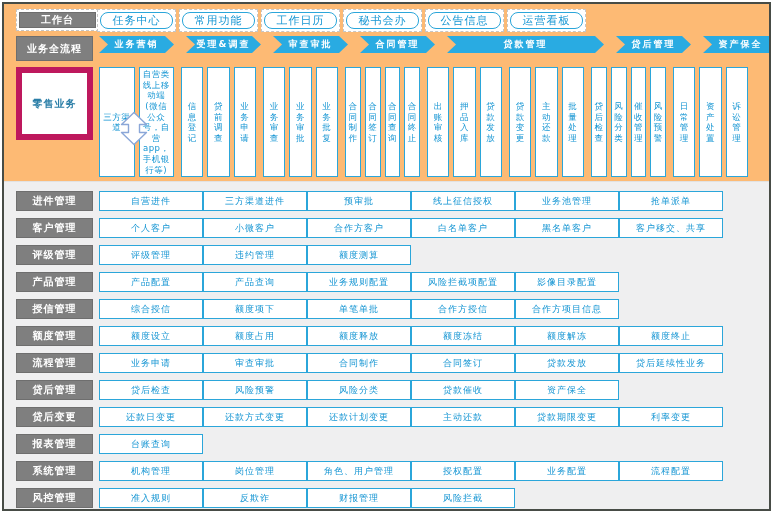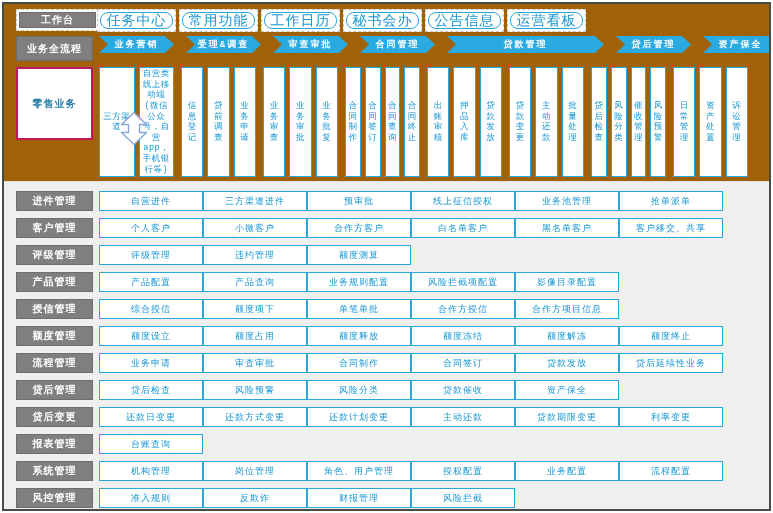--- a/index.html
+++ b/index.html
@@ -3,48 +3,48 @@
 <meta charset="utf-8">
 <style>
   * { margin:0; padding:0; box-sizing:border-box; }
   html,body { background:#ffffff; }
   body { font-family:"DejaVu Sans","Liberation Sans",sans-serif; }
   .page { position:relative; width:773px; height:513px; background:#fff; overflow:hidden; }
   .frame { position:absolute; inset:2px; border:2px solid #474c46; background:#fff;
            display:flex; flex-direction:column; overflow:hidden; }
 
   
-  .top-section { background:#a16207; padding:5px 5px 4px 12px; flex:none;font-family:Liberation Mono, monospace; }
+  .top-section { background:#fdba74; padding:5px 5px 4px 12px; flex:none; }
   .row { display:flex; align-items:flex-start; }
   .label-col { width:83px; flex:none; display:flex; }
 
   .glabel { width:77px; height:25px; background:#7f7f7f; border:1px solid #6e6e6e;
             color:#fff; font-size:10px; font-weight:bold;
             display:flex; align-items:center; justify-content:center; letter-spacing:1px; }
   .dash { border:1px dashed #c6c6c6; padding:2px; background:#fff; }
   .wb-row { margin-bottom:4px; }
   .wb-label-dash { width:83px; }
   .wb-cells { display:flex; gap:3px; margin-left:-2px; }
   .cell-dash { width:79px; flex:none; }
 
   .btn { border:1px solid #2ba6da; background:#fff; color:#1495d3;
          display:flex; align-items:center; justify-content:center; text-align:center;
          cursor:pointer; }
-  .wb-btn { width:73px; height:17px; font-size:14px; letter-spacing:1px;border-radius:8px; }
+  .wb-btn { width:73px; height:17px; font-size:11px; letter-spacing:1px;border-radius:8px; }
 
   .stage-row { margin-bottom:6px; }
   .stage-cells { display:flex; gap:12px; }
   .stage { width:75px; height:17px; flex:none; background:#29abe2; color:#ffffff;
            font-size:9px; font-weight:bold; letter-spacing:2px;
            display:flex; align-items:center; justify-content:center;
            clip-path:polygon(9px 50%, 0 0, calc(100% - 9px) 0, 100% 50%, calc(100% - 9px) 100%, 0 100%); }
   .stage.wide { width:157px; }
 
   .retail-cols { display:flex; gap:7px; }
-  .retail-label { width:77px; height:73px; border:2px solid #be185d; background:#fff;
+  .retail-label { width:77px; height:73px; border:6px solid #be185d; background:#fff;
                   color:#2a7ea7; font-size:10px; font-weight:bold; letter-spacing:1px;
                   display:flex; align-items:center; justify-content:center; }
   .rcol { width:75px; flex:none; display:flex; flex-direction:row; gap:4px; }
   .r-btn { width:75px; min-height:16px; font-size:8.5px; line-height:1.25; padding:1px 2px; letter-spacing:0.5px; }
 
   
   .updown { position:absolute; left:119px; top:111px; z-index:5; }
 
   
   .mid-section { background:#efeff0; border-top:1px solid #e2e2e2; flex:1;

